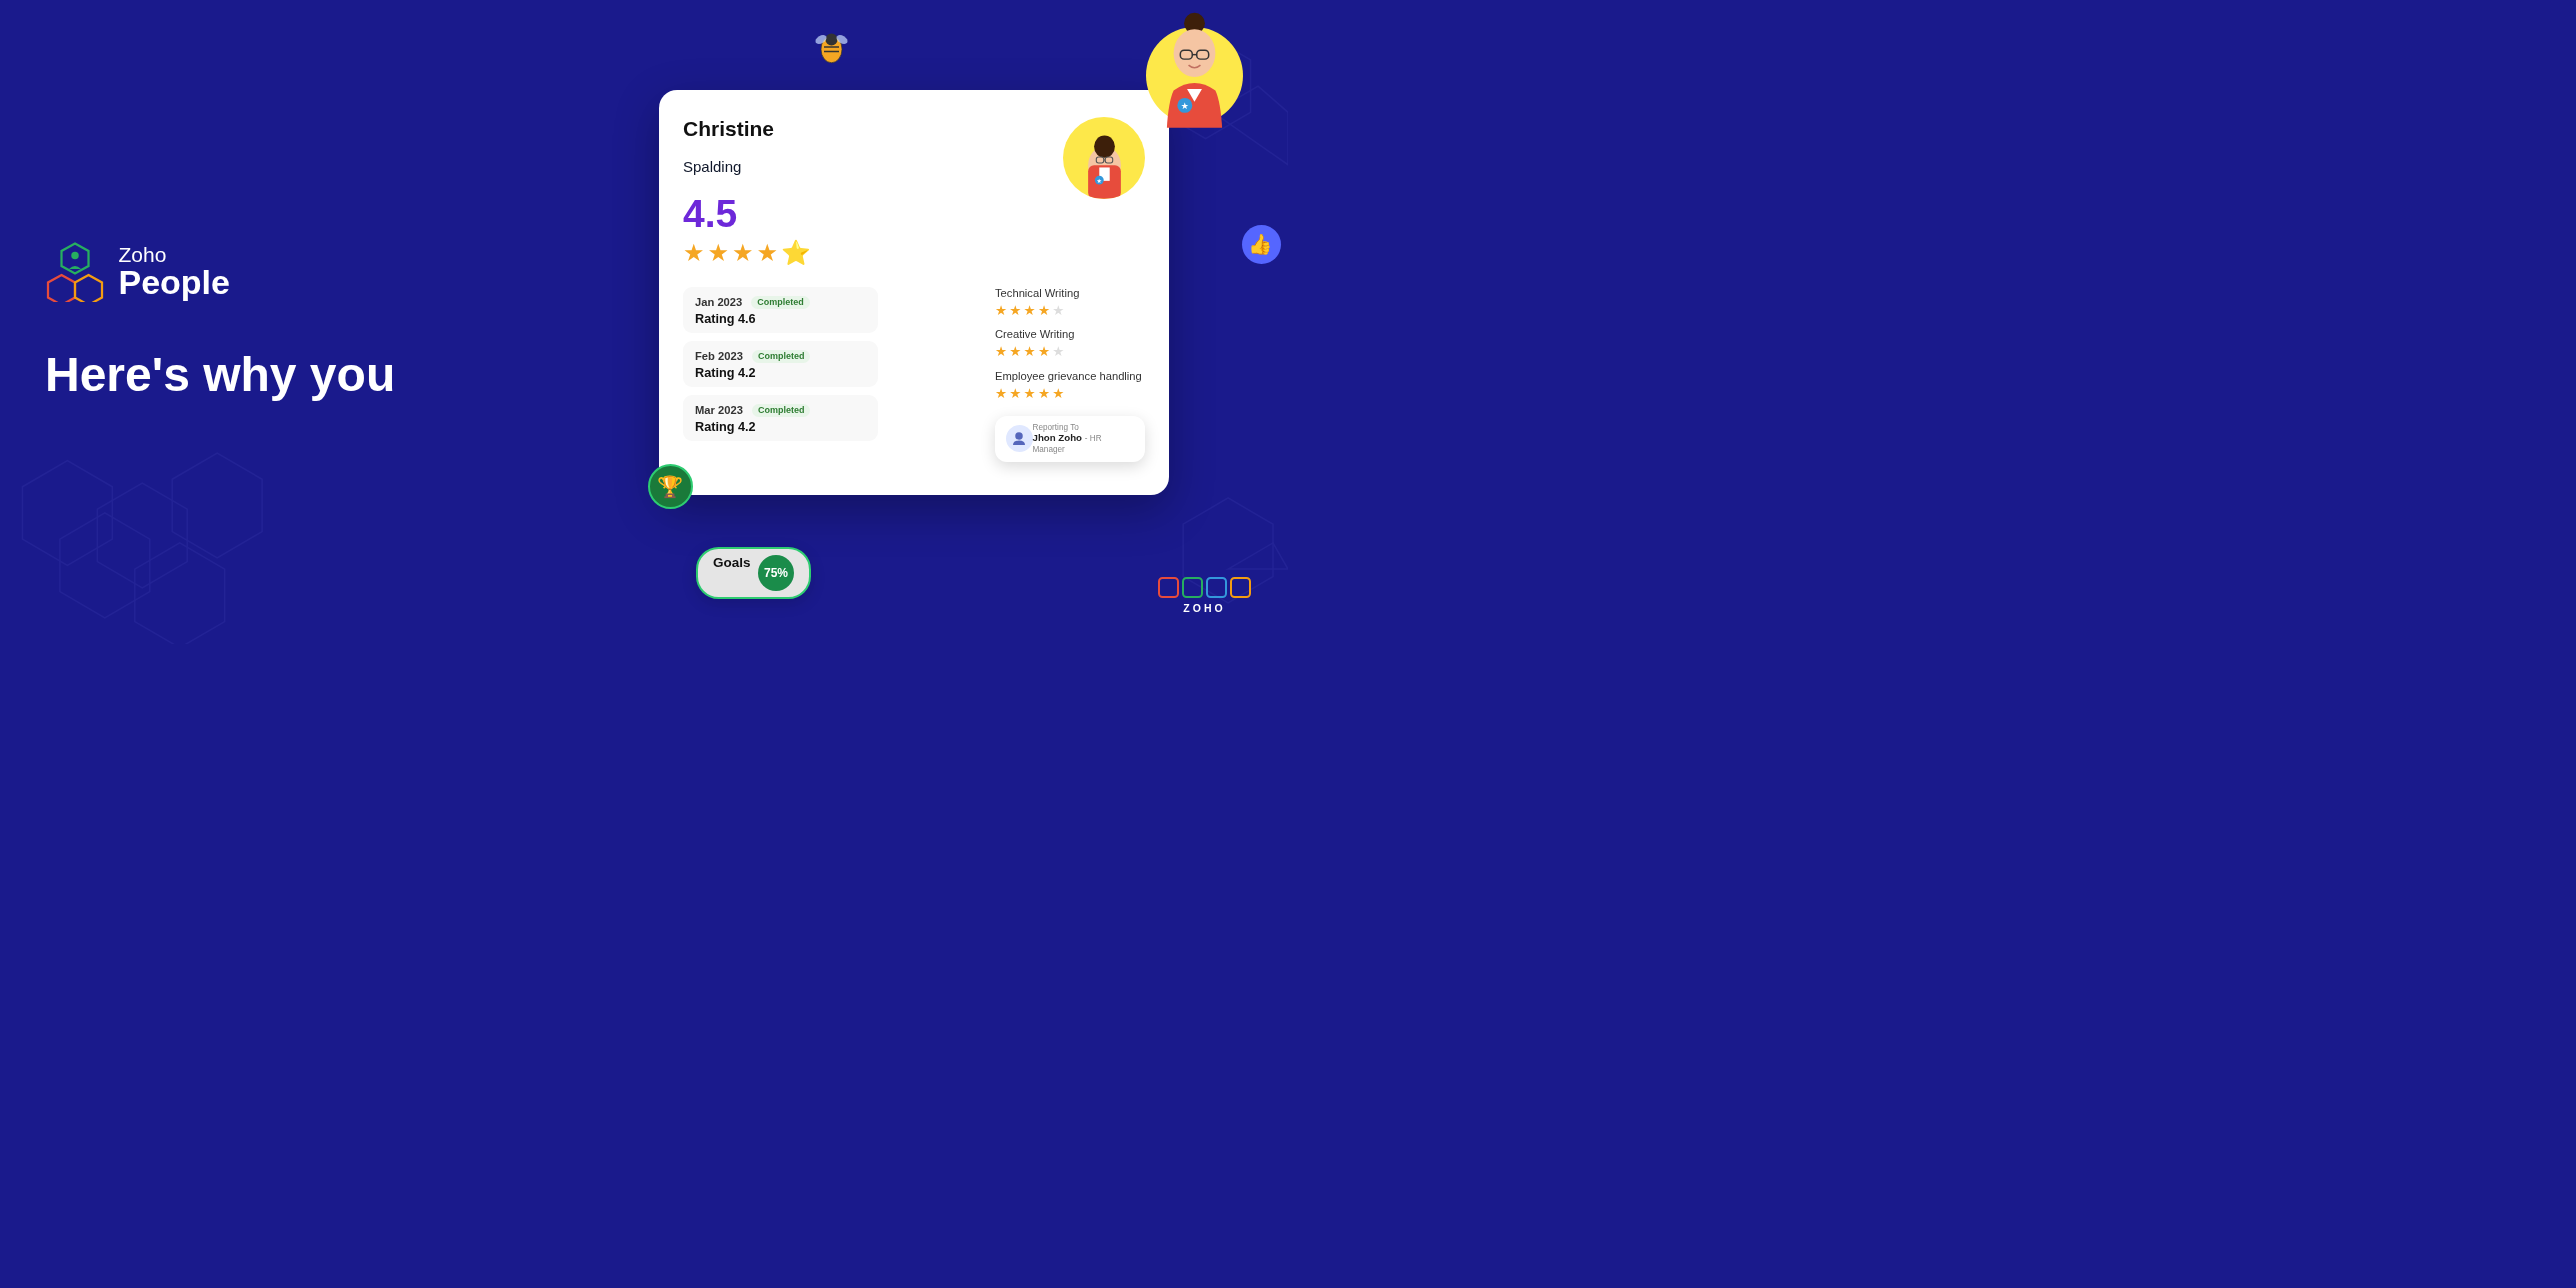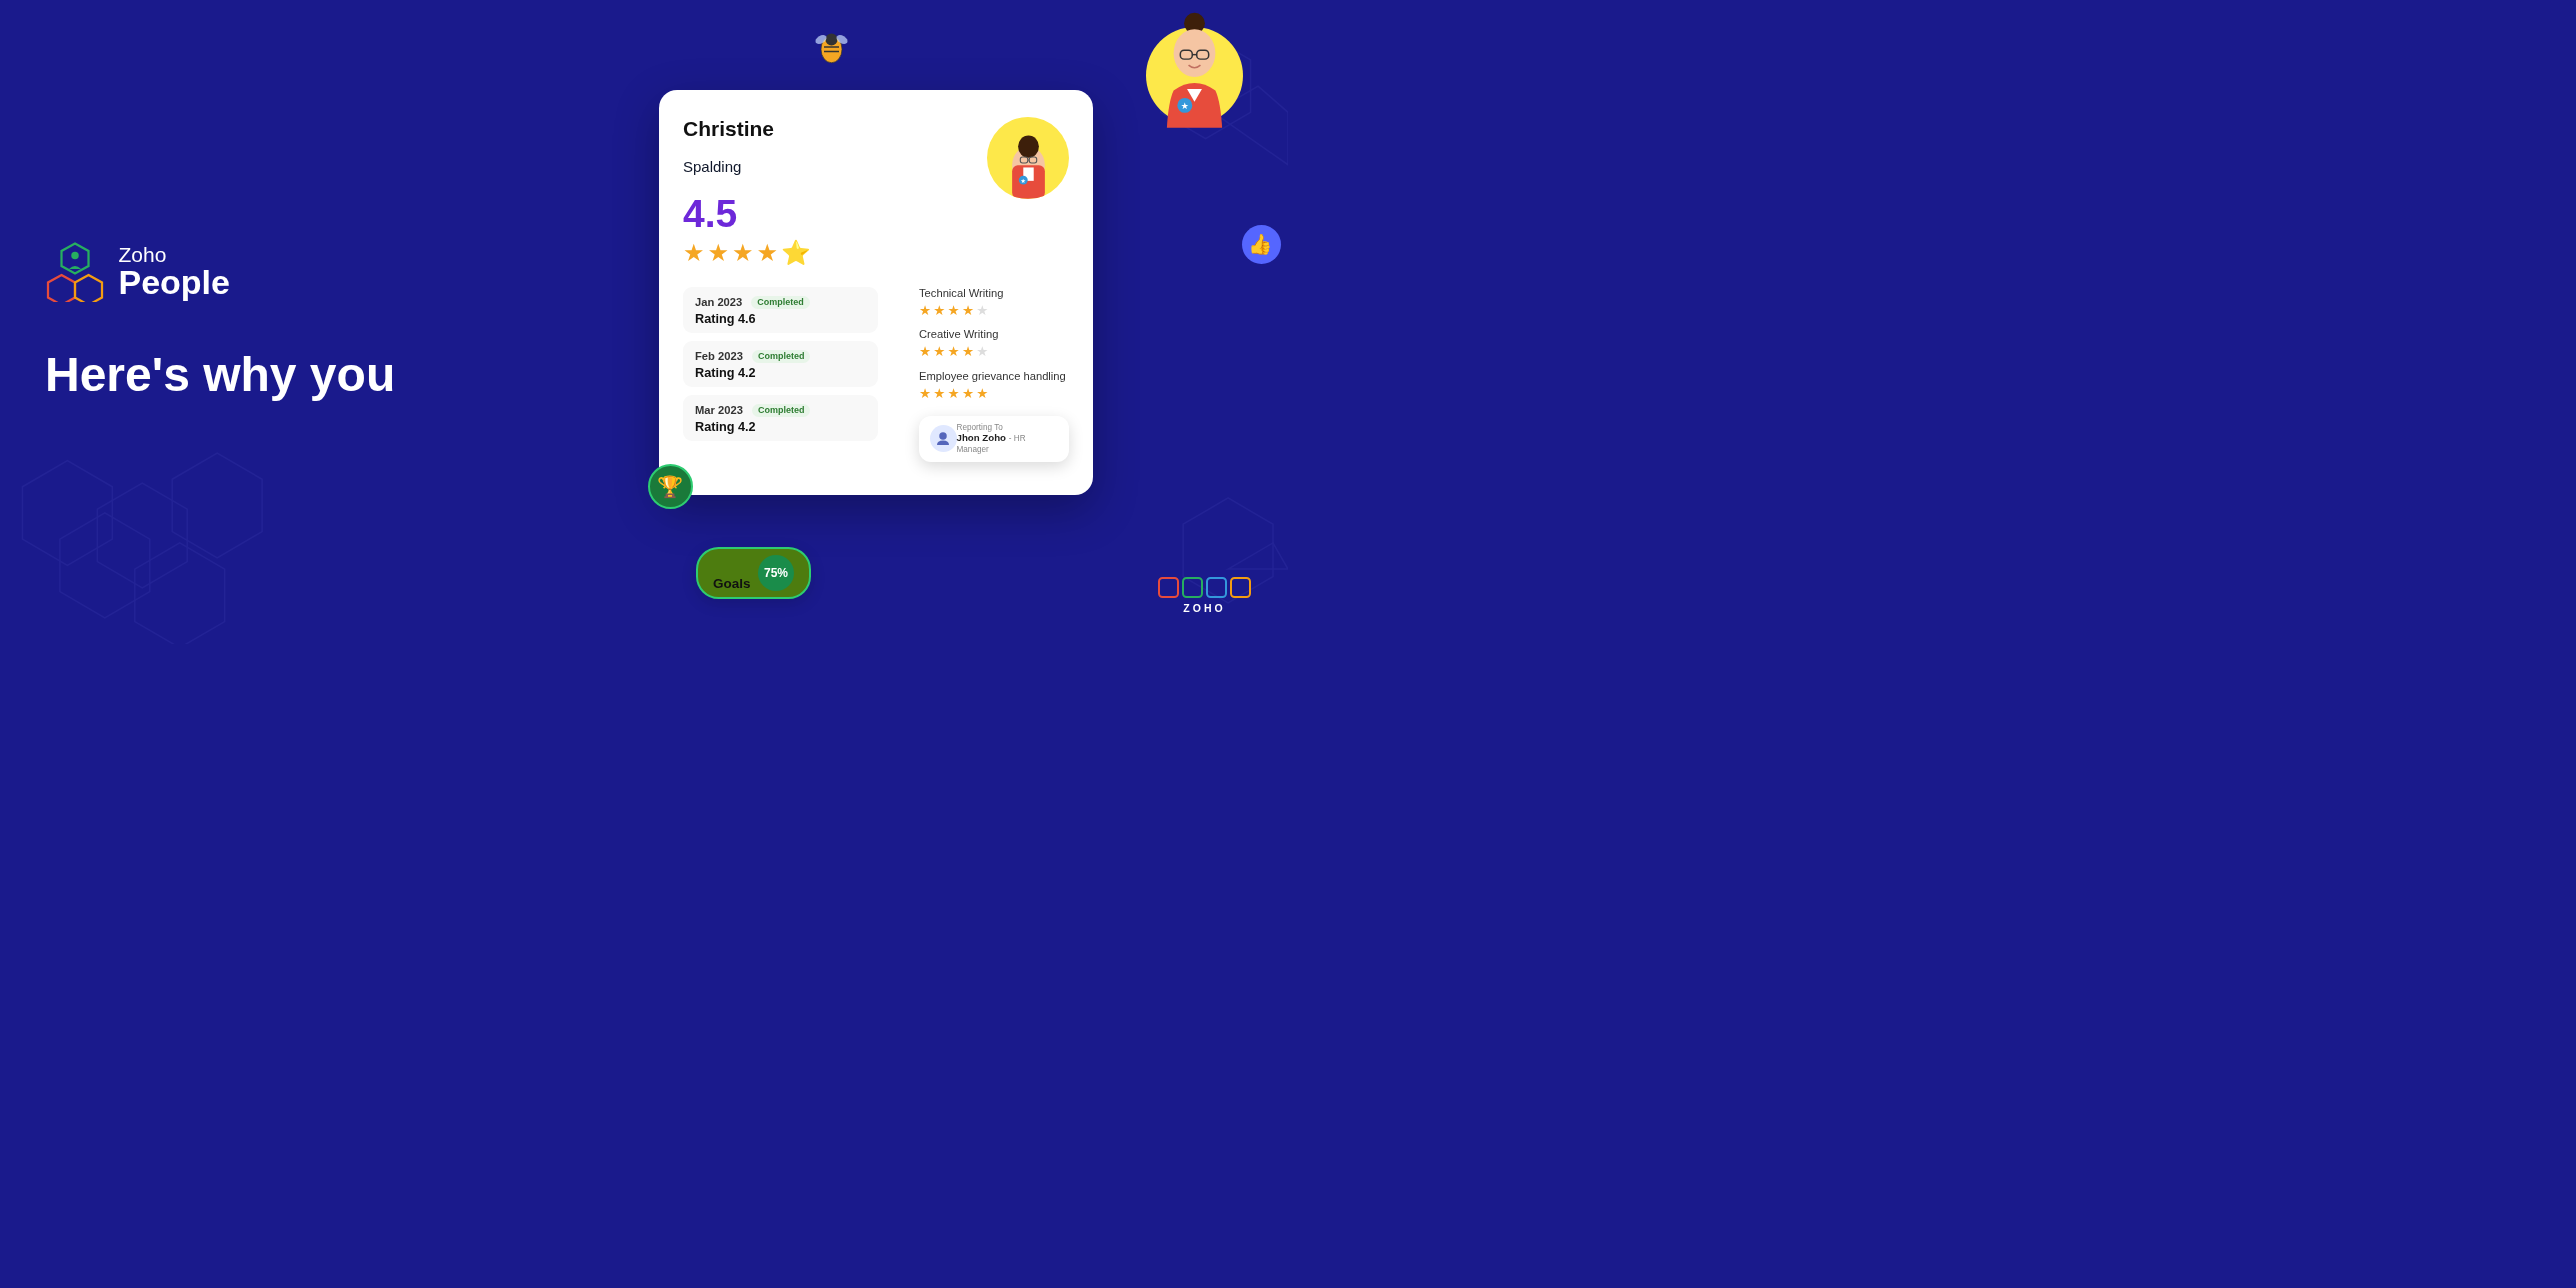--- a/index.html
+++ b/index.html
@@ -93,21 +93,21 @@
       align-items: center;
       justify-content: center;
     }
 
     
     .main-card {
       position: absolute;
       background: white;
       border-radius: 18px;
       padding: 27px 24px 33px 24px;
-      width: 434px;
+      width: 510px;
       top: 90px;
       left: 45px;
       box-shadow: 0 15px 45px rgba(0,0,0,0.3);
       z-index: 10;
     }
 
     .card-header {
       display: flex;
       justify-content: space-between;
       align-items: flex-start;
@@ -260,26 +260,26 @@
       font-size: 9.7px;
       font-weight: 700;
       color: #222;
     }
 
     
     .goals-badge {
       position: absolute;
       bottom: 45px;
       left: 82px;
-      background: #4d7c0f;
+      background: #e5e5e5;
       border: 2.2px solid #2ecc71;
       border-radius: 22.5px;
       padding: 6px 15px;
       display: flex;
-      align-items: flex-end;
+      align-items: flex-start;
       gap: 7.5px;
       box-shadow: 0 4.5px 15px rgba(0,0,0,0.15);
       z-index: 20;
     }
 
     .goals-text {
       font-size: 13.5px;
       font-weight: 700;
       color: #111;
     }

